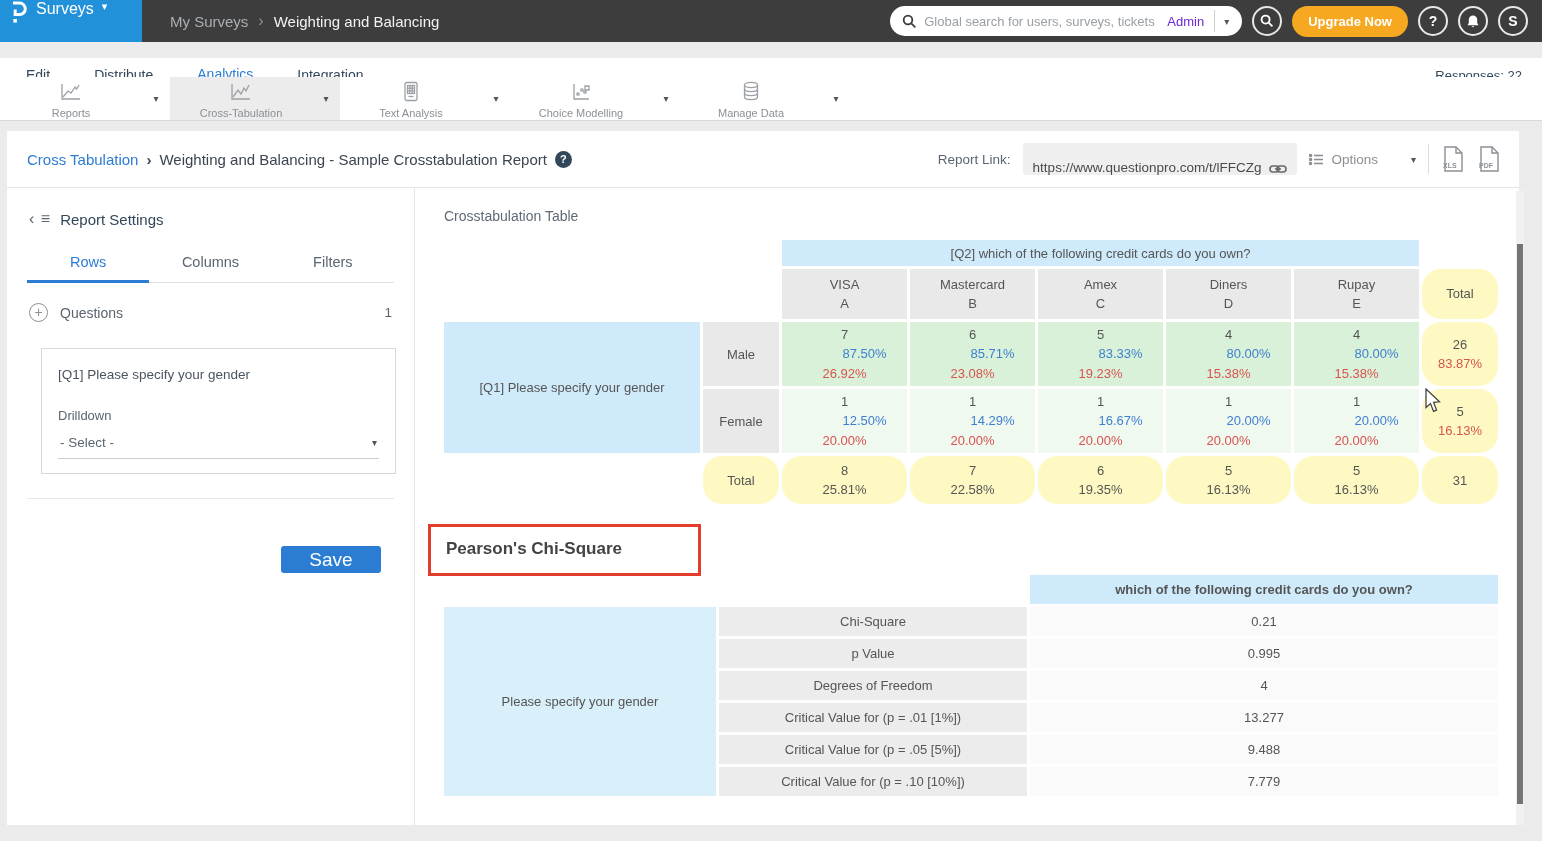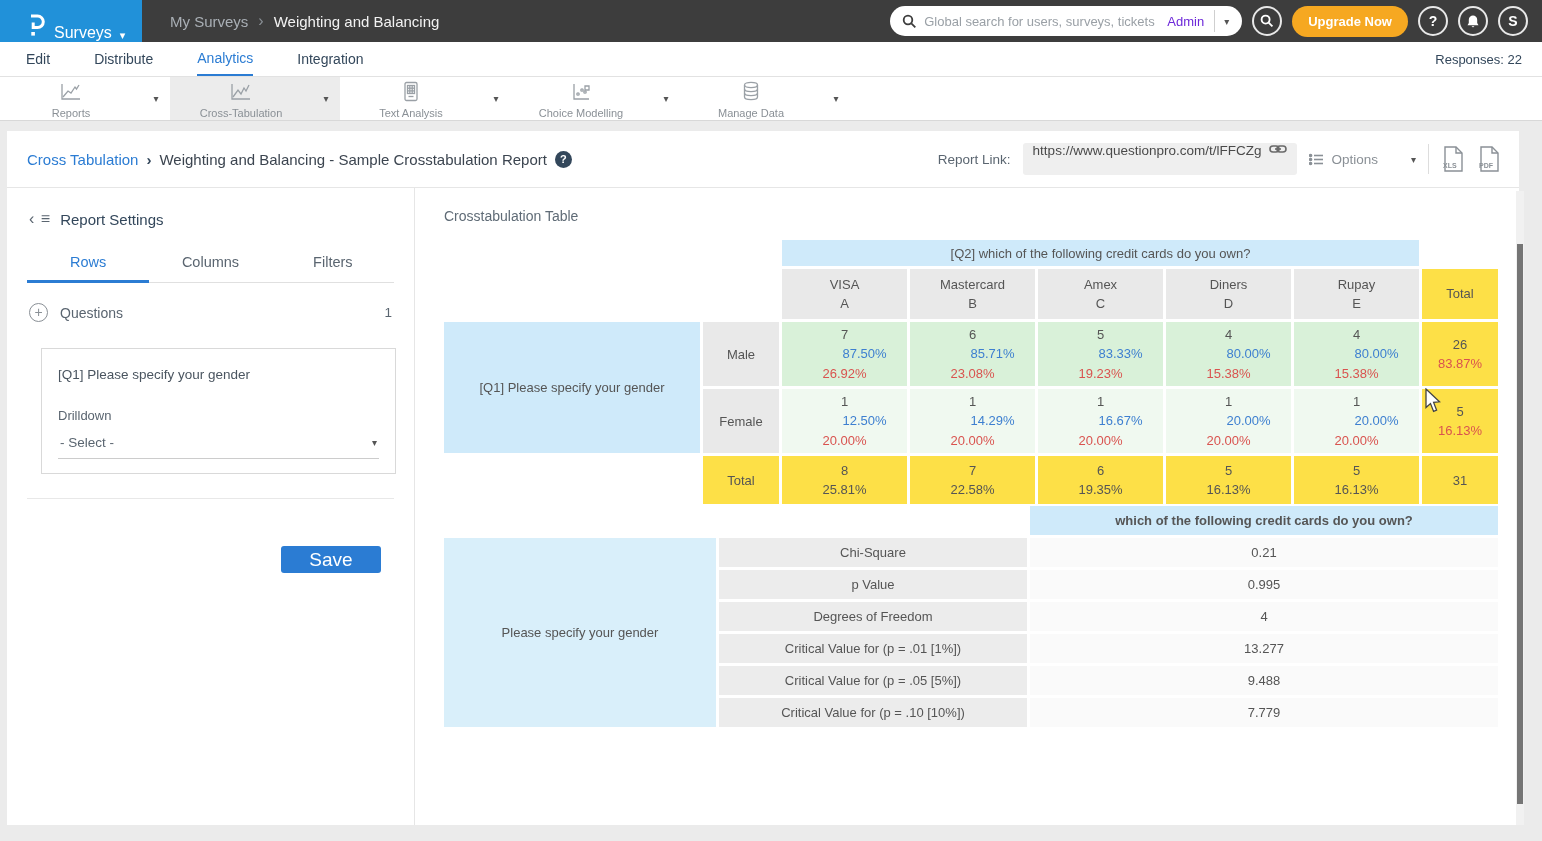--- a/index.html
+++ b/index.html
@@ -4,39 +4,39 @@
 <style>
   * { margin:0; padding:0; box-sizing:border-box; }
   html,body { width:1542px; height:841px; }
   body {
     font-family:"Liberation Sans", sans-serif;
     background:#ebebeb; color:#4a5560; position:relative; overflow:hidden;
   }
 
   
   .topbar { position:absolute; left:0; top:0; width:1542px; height:42px; background:#3d3d3d; display:flex; align-items:center; }
-  .brand { width:142px; height:42px; background:#2191d9; display:flex; align-items:flex-end; gap:8px; padding-left:26px; color:#fff; cursor:pointer; }
+  .brand { width:142px; height:42px; background:#2191d9; display:flex; align-items:flex-start; gap:8px; padding-left:8px; color:#fff; cursor:pointer; }
   .brand .p-label { font-size:16px; }
   .brand .caret { font-size:11px; color:#fff; }
   .tb-crumb { display:flex; align-items:center; gap:10px; margin-left:28px; font-size:15px; }
   .tb-crumb .parent { color:#a9afb5; text-decoration:none; cursor:pointer; }
   .tb-crumb .sep { color:#8a9096; font-size:16px; }
   .tb-crumb .current { color:#f2f2f2; }
   .tb-right { margin-left:auto; display:flex; align-items:center; gap:10px; padding-right:14px; }
   .search-pill { width:352px; height:30px; background:#fff; border-radius:16px; display:flex; align-items:center; padding:0 4px 0 12px; }
   .search-pill input { border:none; outline:none; flex:1; font-size:13px; color:#444; font-family:"Liberation Sans",sans-serif; }
   .search-pill input::placeholder { color:#9aa0a6; }
   .search-pill .scope { font-size:13px; color:#6d28d9; padding:0 10px 0 6px; }
   .search-pill .divider { width:1px; height:22px; background:#cfcfcf; }
   .search-pill .caret { font-size:10px; color:#555; padding:0 9px; cursor:pointer; }
   .circle-btn { width:30px; height:30px; border:2px solid #e8e8e8; border-radius:50%; display:flex; align-items:center; justify-content:center; color:#fff; font-size:14px; font-weight:bold; cursor:pointer; background:transparent; }
   .upgrade-btn { background:#f6a821; color:#fff; font-size:13px; font-weight:bold; border:none; border-radius:16px; padding:8px 16px; cursor:pointer; }
 
   
-  .navbar { position:absolute; left:0; top:42px; width:1542px; height:35px; background:#fff; border-bottom:1px solid #e2e2e2; display:flex; align-items:center; padding:0 20px 0 26px; }
+  .navbar { position:absolute; left:0; top:58px; width:1542px; height:35px; background:#fff; border-bottom:1px solid #e2e2e2; display:flex; align-items:center; padding:0 20px 0 26px; }
   .nav-item { font-size:14px; color:#33475b; margin-right:44px; cursor:pointer; position:relative; padding:8px 0; }
   .nav-item.active { color:#2b7cd3; border-bottom:2px solid #2b7cd3; }
   .responses { margin-left:auto; font-size:13px; color:#33475b; }
 
   
   .toolbar { position:absolute; left:0; top:77px; width:1542px; height:44px; background:#fff; border-bottom:1px solid #d8d8d8; display:flex; align-items:stretch; }
   .tool-item { width:170px; display:flex; align-items:center; cursor:pointer; }
   .tool-main { flex:1; display:flex; flex-direction:column; align-items:center; justify-content:center; gap:1px; padding-top:3px; }
   .tool-label { font-size:11px; color:#8a9096; }
   .tool-caret { font-size:10px; color:#555; width:28px; text-align:center; }
@@ -46,21 +46,21 @@
   
   .card { position:absolute; left:7px; top:131px; width:1512px; height:694px; background:#fff; }
   .report-head { height:57px; border-bottom:1px solid #e6e6e6; display:flex; align-items:center; padding:0 18px 0 20px; }
   .report-crumb { display:flex; align-items:center; gap:8px; font-size:15px; }
   .report-crumb .link { color:#2b7cd3; cursor:pointer; }
   .report-crumb .sep { color:#33475b; font-size:15px; font-weight:bold; }
   .report-crumb .title { color:#3c4550; }
   .help-badge { width:17px; height:17px; border-radius:50%; background:#33475b; color:#fff; font-size:11px; font-weight:bold; display:inline-flex; align-items:center; justify-content:center; cursor:pointer; }
   .report-head-right { margin-left:auto; display:flex; align-items:center; gap:12px; }
   .rl-label { font-size:13.5px; color:#5a6570; }
-  .rl-box { background:#efefef; border-radius:3px; height:32px; display:flex; align-items:flex-start; gap:8px; padding:0 10px; font-size:13.5px; color:#4a4a4a; }
+  .rl-box { background:#efefef; border-radius:3px; height:32px; display:flex; align-items:flex-end; gap:8px; padding:0 10px; font-size:13.5px; color:#4a4a4a; }
   .rl-box svg { stroke:#6a6a6a; fill:none; stroke-width:1.6; cursor:pointer; }
   .options-btn { display:flex; align-items:center; gap:7px; color:#8a9096; font-size:13.5px; cursor:pointer; }
   .options-caret { font-size:10px; color:#555; margin-left:26px; }
   .vdiv { width:1px; height:30px; background:#ddd; }
   .file-icon { position:relative; width:24px; height:28px; cursor:pointer; }
   .file-icon svg { stroke:#8a9096; fill:none; stroke-width:1.4; }
   .file-icon .ftxt { position:absolute; left:2px; bottom:4px; font-size:7px; font-weight:bold; color:#8a9096; letter-spacing:0; }
 
   
   .settings { position:absolute; left:0; top:57px; width:408px; height:637px; border-right:1px solid #e6e6e6; }
@@ -80,21 +80,21 @@
   .drill-select .caret { font-size:10px; color:#555; }
   .panel-div { height:1px; background:#e8e8e8; margin:24px 20px 0 20px; }
   .save-btn { position:absolute; left:274px; top:358px; width:100px; height:27px; background:#2b7cd3; color:#fff; border:none; border-radius:3px; font-size:19px; cursor:pointer; font-family:"Liberation Sans",sans-serif; }
 
   
   .main { position:absolute; left:409px; top:57px; width:1251px; height:637px; padding:20px 0 0 28px; }
   .section-title { font-size:14px; color:#5f6b76; }
   table.xtab { border-collapse:separate; border-spacing:3px; margin-top:13px; margin-left:-3px; }
   table.xtab td { text-align:center; vertical-align:middle; font-size:13px; color:#555; }
   .c-blue   { background:#cfeafa; }
-  .c-blue2  { background:#fde047; }
+  .c-blue2  { background:#fef9c3;border-radius:19px; }
   .c-gray   { background:#e9e9e9; }
   .c-green  { background:#d9f1d9; }
   .c-green2 { background:#f0f9f0; }
   .pct-row { color:#3d7fd0;margin-left:40px; }
   .pct-col { color:#d9534f; }
   .q2head { font-size:13px; color:#3f4a55; }
   .colhead { line-height:1.5; color:#4a5560; }
   .rowq { font-size:13.5px; color:#4a5560; }
   .cellstack span { display:block; line-height:1.5; }
 
@@ -461,20 +461,23 @@
             </td>
         <td class="c-blue2 cellstack">
               <span>5</span>
               <span>16.13%</span>
             </td>
         <td class="c-blue2">31</td>
       </tr>
     </tbody>
       </table>
 
+    <div class="pearson-box">
+      <span class="pearson-title">Pearson's Chi-Square</span>
+    </div>
 
     <table class="chitab">
       <colgroup>
           <col style="width:272px">
           <col style="width:308px">
           <col style="width:468px">
         </colgroup>
       <tbody>
           <tr style="height:27px;">
         <td></td>

